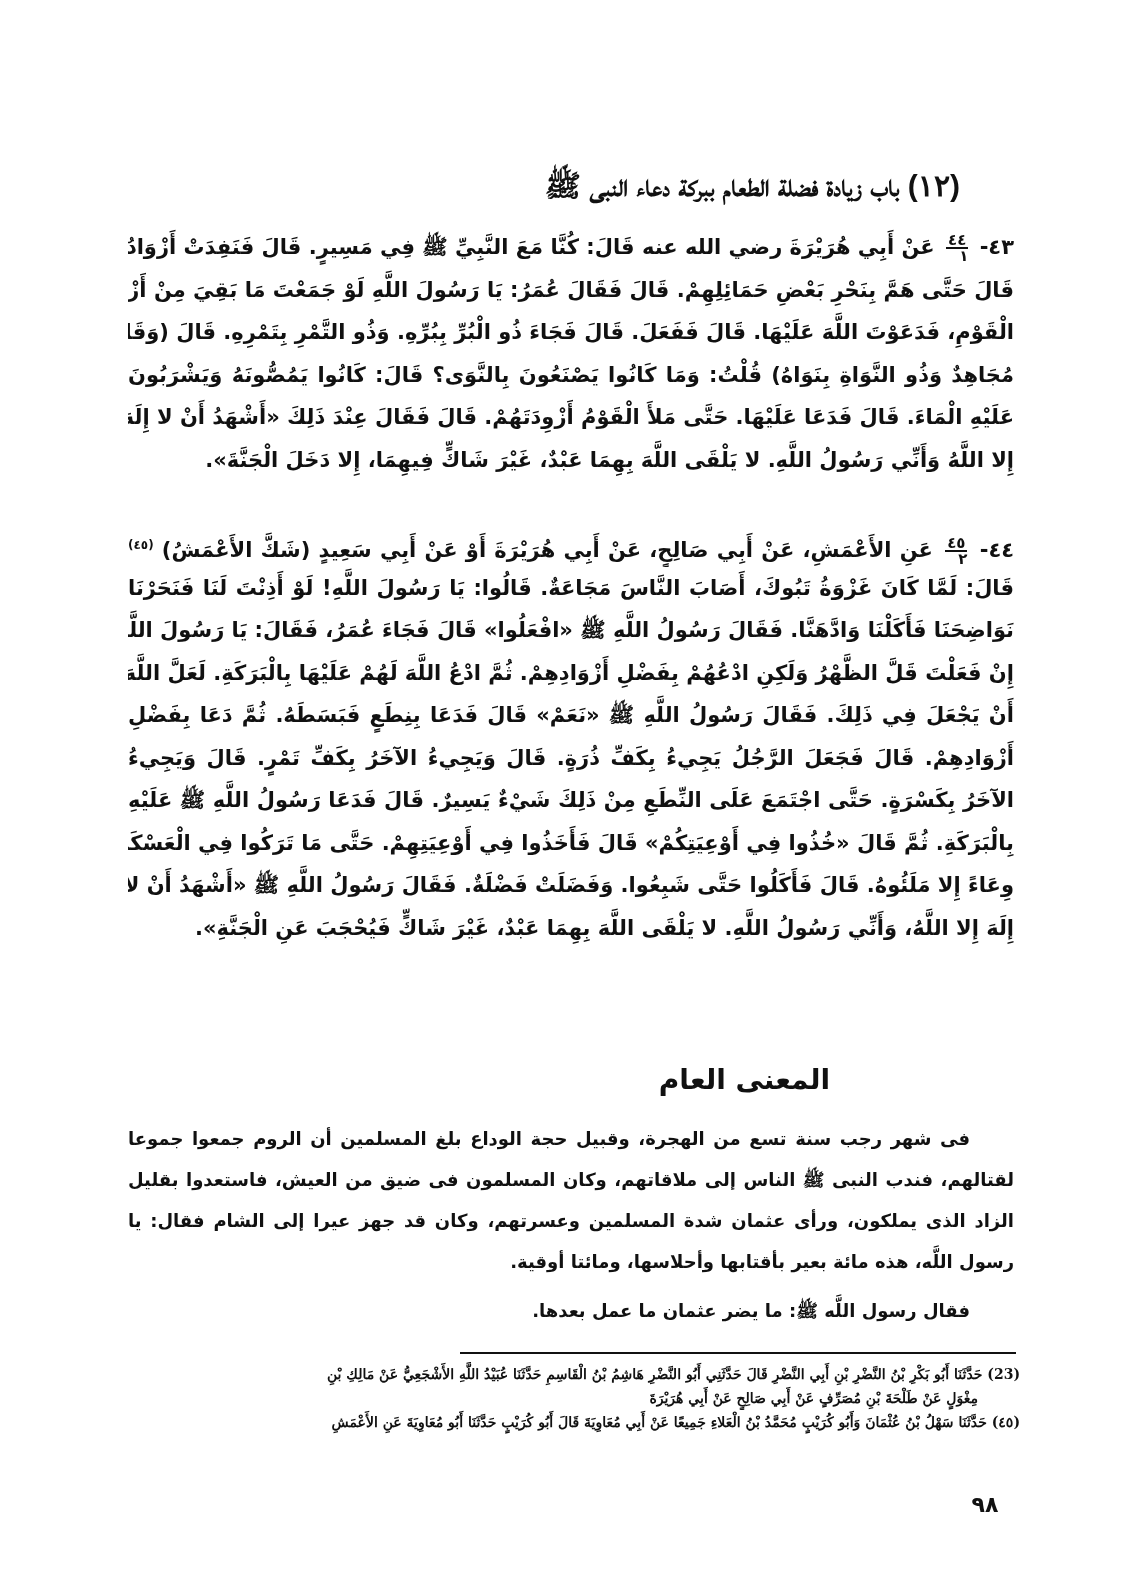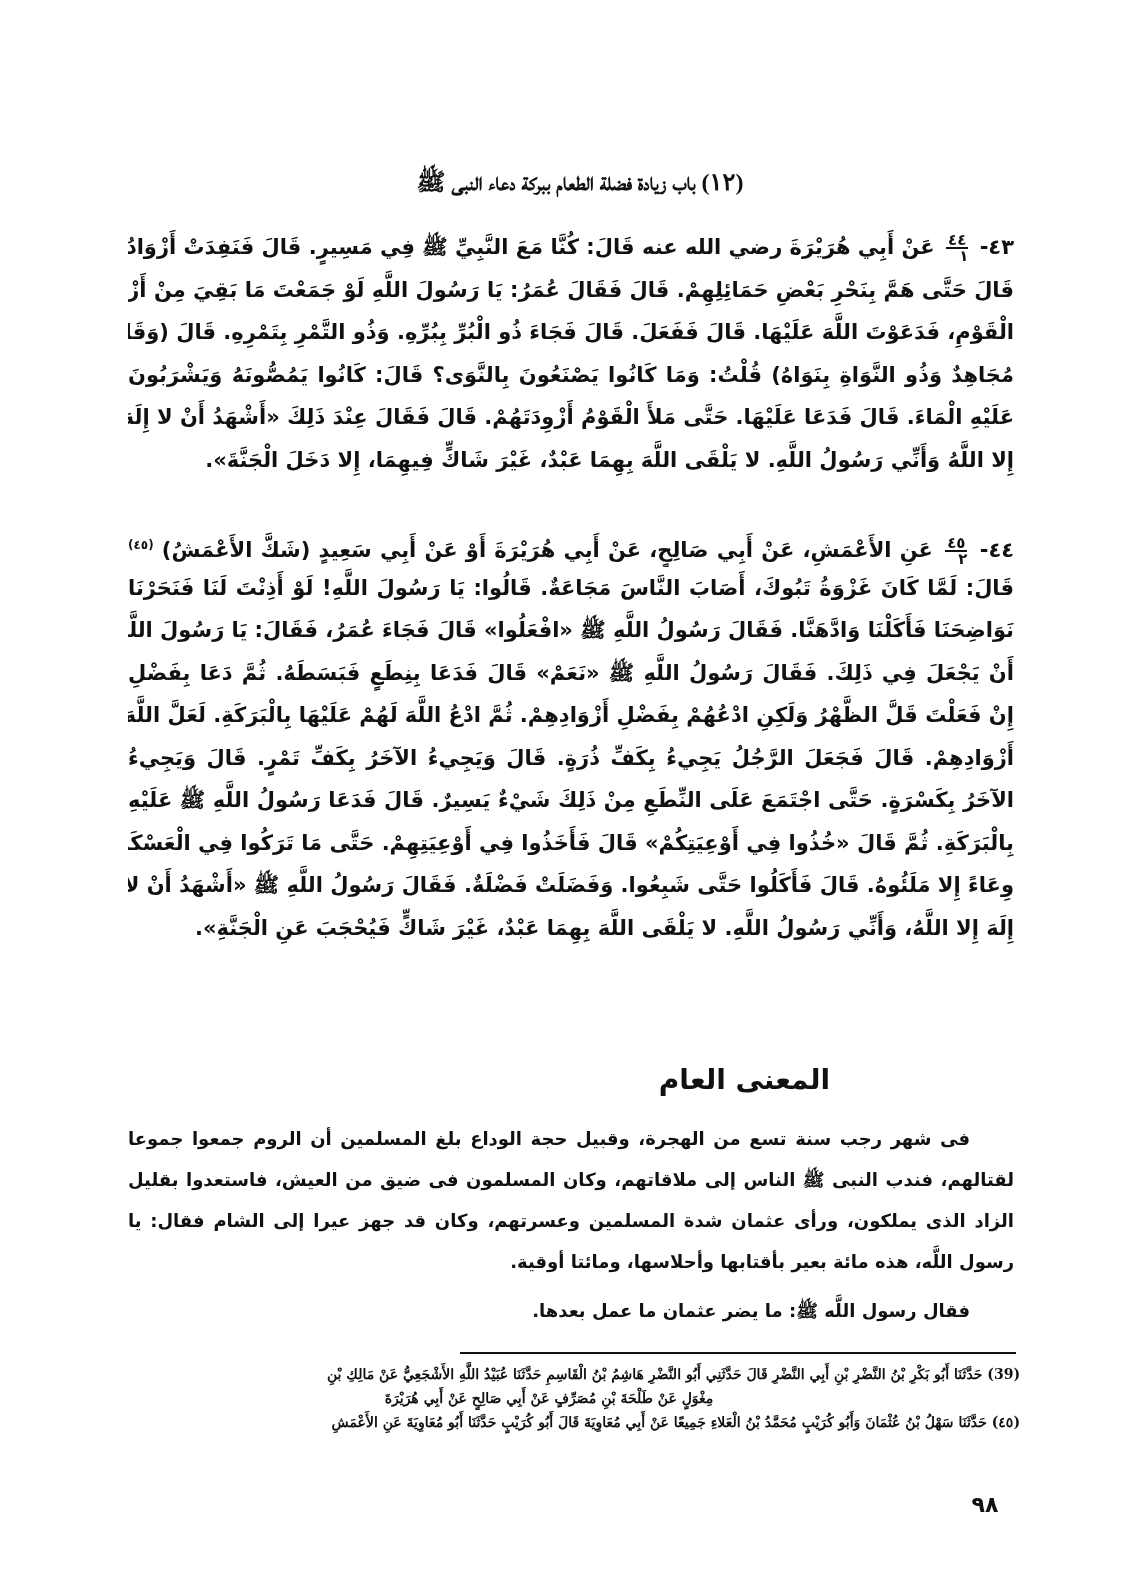--- a/index.html
+++ b/index.html
@@ -3,22 +3,22 @@
 <meta charset="utf-8">
 <style>
   html, body { margin: 0; padding: 0; background: #ffffff; }
   body {
     width: 1137px; height: 1577px; position: relative; overflow: hidden;
     font-family: "DejaVu Sans", sans-serif; color: #111111;
   }
   .page { position: absolute; left: 0; top: 0; width: 1137px; height: 1577px; }
   .chapter-title {
     position: absolute; top: 140px; left: 200px; width: 760px;
-    text-align: center; font-size: 24px; font-weight: bold; line-height: 52px;
-    font-family: Liberation Serif, serif; letter-spacing: 0;
+    font-size: 30px; font-weight: bold; line-height: 52px;
+    font-family: Liberation Sans, sans-serif; letter-spacing: 0;
   }
   .hadith-block {
     position: absolute; left: 128px; width: 886px;
     font-family: "DejaVu Sans", sans-serif; font-weight: bold;
     font-size: 21px; line-height: 42.5px; text-align: justify; text-align-last: right;
   }
   .hadith-block .line { display: block; white-space: nowrap; overflow: hidden; text-align: justify; text-align-last: justify; height: 42.5px; }
   .hadith-block .line.last { text-align-last: right; }
   .num { font-weight: bold; }
   .frac { display: inline-block; vertical-align: middle; text-align: center; line-height: 14px; font-size: 15px; margin: 0 4px; }
@@ -36,21 +36,21 @@
   }
   .general .line { display: block; white-space: nowrap; overflow: hidden; text-align: justify; text-align-last: justify; height: 41px; }
   .general .line.indent { padding-right: 44px; }
   .general .line.last { text-align-last: right; }
   .rule { position: absolute; top: 1352px; left: 460px; width: 556px; height: 2px; background: #111; }
   .footnotes {
     position: absolute; top: 1362px; left: 120px; width: 900px;
     font-family: "DejaVu Serif", serif; font-size: 14px; font-weight: bold; line-height: 24px;
   }
   .footnotes .fn { display: block; white-space: nowrap; overflow: hidden; }
-  .footnotes .fn-cont { padding-right: 42px; text-align: center; }
+  .footnotes .fn-cont { padding-right: 42px; }
   .page-number {
     position: absolute; top: 1492px; left: 955px; width: 60px; text-align: center;
     font-size: 22px; font-weight: bold;
   }
 </style>
 </head>
 <body>
 
 <div class="page">
 
@@ -77,22 +77,22 @@
       <span class="num">٤٤-</span>
       <span class="frac">
         <span class="top">٤٥</span>
         <span class="bot">٢</span>
       </span>
       <span>عَنِ الأَعْمَشِ، عَنْ أَبِي صَالِحٍ، عَنْ أَبِي هُرَيْرَةَ أَوْ عَنْ أَبِي سَعِيدٍ (شَكَّ الأَعْمَشُ)</span>
       <span class="sup">(٤٥)</span>
     </span>
     <span class="line">قَالَ: لَمَّا كَانَ غَزْوَةُ تَبُوكَ، أَصَابَ النَّاسَ مَجَاعَةٌ. قَالُوا: يَا رَسُولَ اللَّهِ! لَوْ أَذِنْتَ لَنَا فَنَحَرْنَا</span>
     <span class="line">نَوَاضِحَنَا فَأَكَلْنَا وَادَّهَنَّا. فَقَالَ رَسُولُ اللَّهِ ﷺ «افْعَلُوا» قَالَ فَجَاءَ عُمَرُ، فَقَالَ: يَا رَسُولَ اللَّهِ!</span>
+    <span class="line">إِنْ فَعَلْتَ قَلَّ الظَّهْرُ وَلَكِنِ ادْعُهُمْ بِفَضْلِ أَزْوَادِهِمْ. ثُمَّ ادْعُ اللَّهَ لَهُمْ عَلَيْهَا بِالْبَرَكَةِ. لَعَلَّ اللَّهَ</span>
     <span class="line">أَنْ يَجْعَلَ فِي ذَلِكَ. فَقَالَ رَسُولُ اللَّهِ ﷺ «نَعَمْ» قَالَ فَدَعَا بِنِطَعٍ فَبَسَطَهُ. ثُمَّ دَعَا بِفَضْلِ</span>
-    <span class="line">إِنْ فَعَلْتَ قَلَّ الظَّهْرُ وَلَكِنِ ادْعُهُمْ بِفَضْلِ أَزْوَادِهِمْ. ثُمَّ ادْعُ اللَّهَ لَهُمْ عَلَيْهَا بِالْبَرَكَةِ. لَعَلَّ اللَّهَ</span>
     <span class="line">أَزْوَادِهِمْ. قَالَ فَجَعَلَ الرَّجُلُ يَجِيءُ بِكَفِّ ذُرَةٍ. قَالَ وَيَجِيءُ الآخَرُ بِكَفِّ تَمْرٍ. قَالَ وَيَجِيءُ</span>
     <span class="line">الآخَرُ بِكَسْرَةٍ. حَتَّى اجْتَمَعَ عَلَى النِّطَعِ مِنْ ذَلِكَ شَيْءٌ يَسِيرٌ. قَالَ فَدَعَا رَسُولُ اللَّهِ ﷺ عَلَيْهِ</span>
     <span class="line">بِالْبَرَكَةِ. ثُمَّ قَالَ «خُذُوا فِي أَوْعِيَتِكُمْ» قَالَ فَأَخَذُوا فِي أَوْعِيَتِهِمْ. حَتَّى مَا تَرَكُوا فِي الْعَسْكَرِ</span>
     <span class="line">وِعَاءً إِلا مَلَئُوهُ. قَالَ فَأَكَلُوا حَتَّى شَبِعُوا. وَفَضَلَتْ فَضْلَةٌ. فَقَالَ رَسُولُ اللَّهِ ﷺ «أَشْهَدُ أَنْ لا</span>
     <span class="line last">إِلَهَ إِلا اللَّهُ، وَأَنِّي رَسُولُ اللَّهِ. لا يَلْقَى اللَّهَ بِهِمَا عَبْدٌ، غَيْرَ شَاكٍّ فَيُحْجَبَ عَنِ الْجَنَّةِ».</span>
   </div>
 
   <h2 class="section-title">المعنى العام</h2>
 
   <div class="general">
@@ -100,21 +100,21 @@
     <span class="line">لقتالهم، فندب النبى ﷺ الناس إلى ملاقاتهم، وكان المسلمون فى ضيق من العيش، فاستعدوا بقليل</span>
     <span class="line">الزاد الذى يملكون، ورأى عثمان شدة المسلمين وعسرتهم، وكان قد جهز عيرا إلى الشام فقال: يا</span>
     <span class="line last">رسول اللَّه، هذه مائة بعير بأقتابها وأحلاسها، ومائتا أوقية.</span>
     <span class="line indent last" style="margin-top:8px;">فقال رسول اللَّه ﷺ: ما يضر عثمان ما عمل بعدها.</span>
   </div>
 
   <div class="rule"></div>
 
   <div class="footnotes">
     <span class="fn">
-      <span>(39)</span>
+      <span>(23)</span>
       <span>حَدَّثَنَا أَبُو بَكْرِ بْنُ النَّضْرِ بْنِ أَبِي النَّضْرِ قَالَ حَدَّثَنِي أَبُو النَّضْرِ هَاشِمُ بْنُ الْقَاسِمِ حَدَّثَنَا عُبَيْدُ اللَّهِ الأَشْجَعِيُّ عَنْ مَالِكِ بْنِ</span>
     </span>
     <span class="fn fn-cont">مِغْوَلٍ عَنْ طَلْحَةَ بْنِ مُصَرِّفٍ عَنْ أَبِي صَالِحٍ عَنْ أَبِي هُرَيْرَةَ</span>
     <span class="fn">
       <span>(٤٥)</span>
       <span>حَدَّثَنَا سَهْلُ بْنُ عُثْمَانَ وَأَبُو كُرَيْبٍ مُحَمَّدُ بْنُ الْعَلاءِ جَمِيعًا عَنْ أَبِي مُعَاوِيَةَ قَالَ أَبُو كُرَيْبٍ حَدَّثَنَا أَبُو مُعَاوِيَةَ عَنِ الأَعْمَشِ</span>
     </span>
   </div>
 
   <div class="page-number">٩٨</div>

